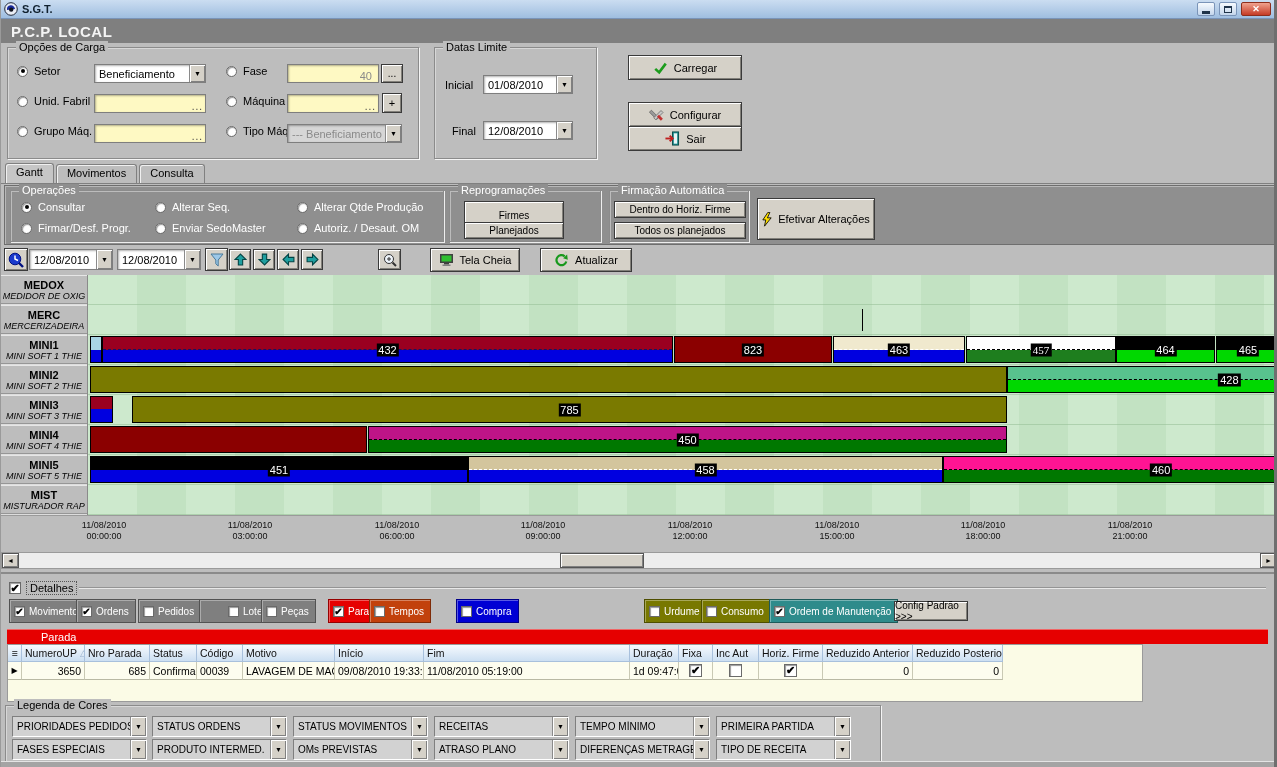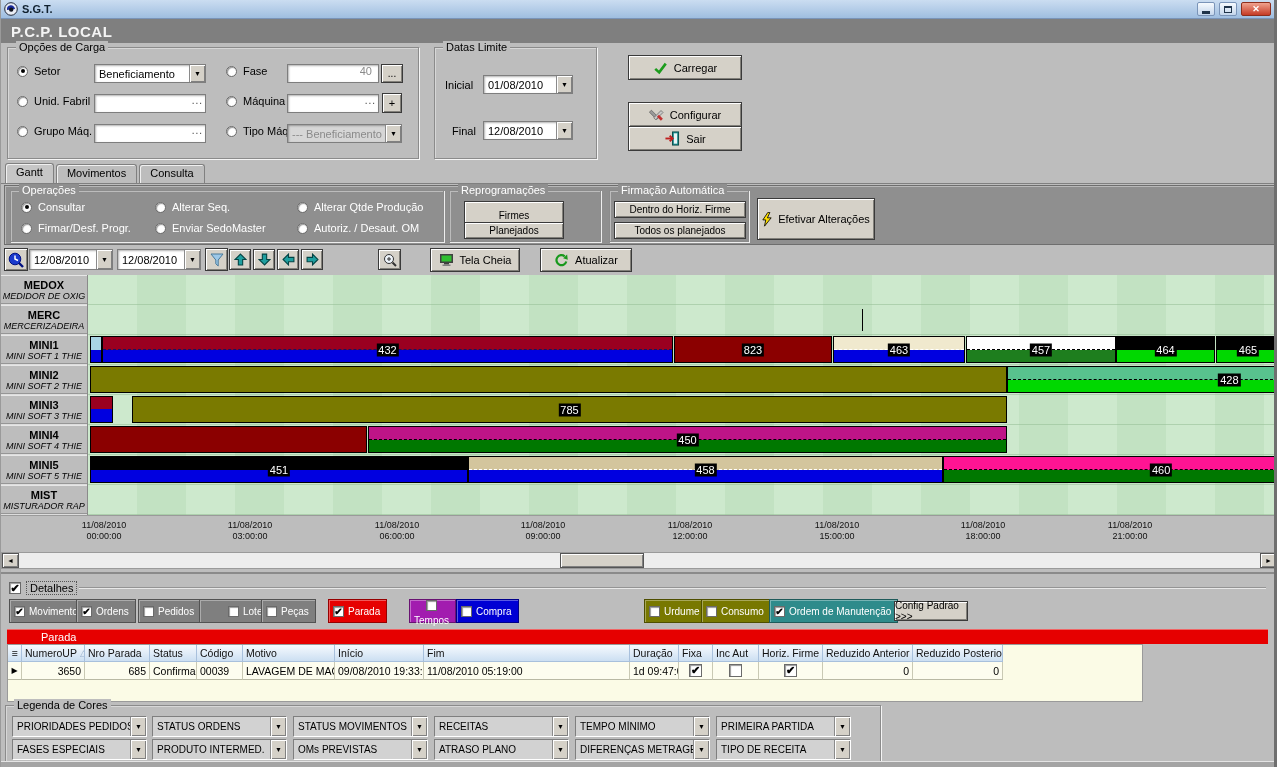--- a/index.html
+++ b/index.html
@@ -32,22 +32,22 @@
     display:flex;align-items:center;justify-content:center;gap:6px;font-size:11px;color:#000;cursor:default;}
   .btn3d.sm{font-size:10px;}
   .rb{position:relative;width:11px;height:11px;border-radius:50%;background:#fff;border:1px solid #6A6A6A;
       box-shadow:inset 1px 1px 1px #9A9A9A;flex:none;}
   .rb.sel::after{content:'';position:absolute;left:2.5px;top:2.5px;width:4px;height:4px;border-radius:50%;background:#000;}
   .cb{position:relative;width:12px;height:12px;background:#fff;border:1px solid #6A6A6A;
       box-shadow:inset 1px 1px 1px #9A9A9A;flex:none;display:flex;align-items:center;justify-content:center;
       font-size:11px;line-height:11px;color:#000;font-weight:bold;}
   .radio-item{position:absolute;display:flex;align-items:center;gap:6px;white-space:nowrap;}
   .radio-item .rlabel{font-size:11px;}
-  .fld{position:absolute;background:#ffffff;border:1px solid #7E7E7E;box-shadow:inset 1px 1px 2px rgba(0,0,0,.3);
-       display:flex;align-items:flex-start;padding-left:14px;font-size:11px;}
+  .fld{position:absolute;background:#fef9c3;border:1px solid #7E7E7E;box-shadow:inset 1px 1px 2px rgba(0,0,0,.3);
+       display:flex;align-items:flex-end;padding-left:14px;font-size:11px;}
   .fld .inbrowse{margin-left:auto;margin-right:2px;color:#444;font-size:10px;letter-spacing:1px;}
   .fld .val{white-space:nowrap;overflow:hidden;}
   .fld .val.gray{color:#8A8A8A;margin-left:auto;margin-right:6px;}
   .combo{position:absolute;background:#fff;border:1px solid #7E7E7E;box-shadow:inset 1px 1px 2px rgba(0,0,0,.3);
        display:flex;align-items:center;padding-left:4px;font-size:11px;}
   .combo .cval{flex:1;white-space:nowrap;overflow:hidden;}
   .combo .cbtn{width:16px;align-self:stretch;background:#D5D1C8;border-left:1px solid #8A8A8A;
        box-shadow:inset 1px 1px 0 #fff, inset -1px -1px 0 #808080;display:flex;align-items:center;justify-content:center;
        font-size:7px;color:#000;flex:none;}
   .combo.disabled{background:#D6D6D6;}
@@ -413,21 +413,21 @@
           </div>
           <div class="g-bar" style="left: 586px; width: 158px; background: linear-gradient(rgb(139, 0, 0) 0px, rgb(139, 0, 0) 50%, rgb(139, 0, 0) 50%, rgb(139, 0, 0) 100%);">
             <div class="blabel" style="left: 50%;">823</div>
           </div>
           <div class="g-bar" style="left: 745px; width: 132px; background: linear-gradient(rgb(240, 233, 206) 0px, rgb(240, 233, 206) 50%, rgb(0, 0, 224) 50%, rgb(0, 0, 224) 100%);">
             <div class="dashline" style="color: rgb(255, 255, 255);"></div>
             <div class="blabel" style="left: 50%;">463</div>
           </div>
           <div class="g-bar" style="left: 878px; width: 150px; background: linear-gradient(rgb(255, 255, 255) 0px, rgb(255, 255, 255) 50%, rgb(30, 126, 30) 50%, rgb(30, 126, 30) 100%);">
             <div class="dashline" style="color: rgb(0, 0, 0);"></div>
-            <div class="blabel" style="left: 50%;">457</div>
+            <div class="blabel" style="left: 50%; font-family: Liberation Serif, serif;">457</div>
           </div>
           <div class="g-bar" style="left: 1028px; width: 99px; background: linear-gradient(rgb(0, 0, 0) 0px, rgb(0, 0, 0) 50%, rgb(0, 216, 0) 50%, rgb(0, 216, 0) 100%);">
             <div class="blabel" style="left: 50%;">464</div>
           </div>
           <div class="g-bar" style="left: 1128px; width: 64px; background: linear-gradient(rgb(0, 0, 0) 0px, rgb(0, 0, 0) 50%, rgb(0, 216, 0) 50%, rgb(0, 216, 0) 100%);">
             <div class="blabel" style="left: 50%;">465</div>
           </div>
         </div>
         <div class="g-row" style="top: 90px;">
           <div class="g-bar" style="left: 2px; width: 917px; background: linear-gradient(rgb(122, 122, 0) 0px, rgb(122, 122, 0) 50%, rgb(122, 122, 0) 50%, rgb(122, 122, 0) 100%);"></div>
@@ -530,21 +530,21 @@
           <div>Lotes</div>
         </div>
         <div class="det-item" style="left: 260px; background: rgb(127, 127, 127);">
           <div class="cb"></div>
           <div>Peças</div>
         </div>
         <div class="det-item" style="left: 327px; background: rgb(230, 0, 0);">
           <div class="cb">✔</div>
           <div>Parada</div>
         </div>
-        <div class="det-item" style="left: 408px; background: #a21caf; flex-direction: column;">
+        <div class="det-item" style="left: 368px; background: #c2410c;">
           <div class="cb"></div>
           <div>Tempos</div>
         </div>
         <div class="det-item" style="left: 455px; background: rgb(0, 0, 212);">
           <div class="cb"></div>
           <div>Compra</div>
         </div>
         <div class="det-item" style="left: 643px; background: rgb(120, 120, 0);">
           <div class="cb"></div>
           <div>Urdume</div>

